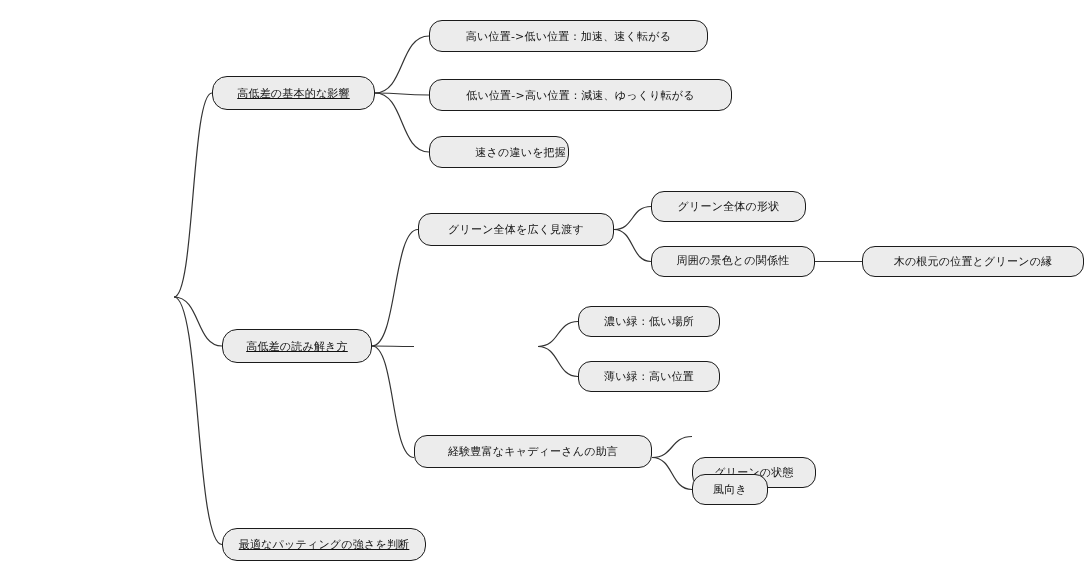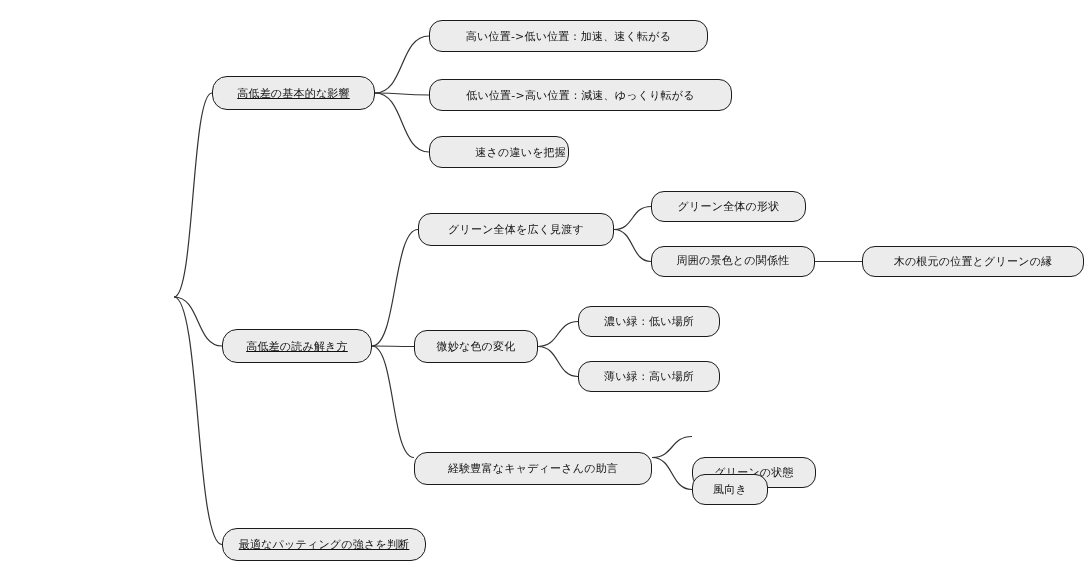--- a/index.html
+++ b/index.html
@@ -104,33 +104,30 @@
   </div>
 
   <div class="node lv3" style="left: 651px; top: 246px; width: 164px; height: 31px; font-family: Liberation Mono, monospace;">
     <span>周囲の景色との関係性</span>
   </div>
 
   <div class="node lv3" style="left: 862px; top: 246px; width: 222px; height: 31px;">
     <span>木の根元の位置とグリーンの縁</span>
   </div>
 
-  <div class="node lv2" style="left: 414px; top: 330px; width: 124px; height: 33px;">
-    <span>微妙な色の変化</span>
-  </div>
 
   <div class="node lv3" style="left: 578px; top: 306px; width: 142px; height: 31px;">
     <span>濃い緑：低い場所</span>
   </div>
 
   <div class="node lv3" style="left: 578px; top: 361px; width: 142px; height: 31px;">
-    <span>薄い緑：高い場所</span>
+    <span>薄い緑：高い位置</span>
   </div>
 
-  <div class="node lv2" style="left: 414px; top: 452px; width: 238px; height: 33px;">
+  <div class="node lv2" style="left: 414px; top: 435px; width: 238px; height: 33px;">
     <span>経験豊富なキャディーさんの助言</span>
   </div>
 
   <div class="node lv3" style="left: 692px; top: 421px; width: 124px; height: 31px; margin-top: 36px;">
     <span>グリーンの状態</span>
   </div>
 
   <div class="node lv3" style="left: 692px; top: 474px; width: 76px; height: 31px;">
     <span>風向き</span>
   </div>

